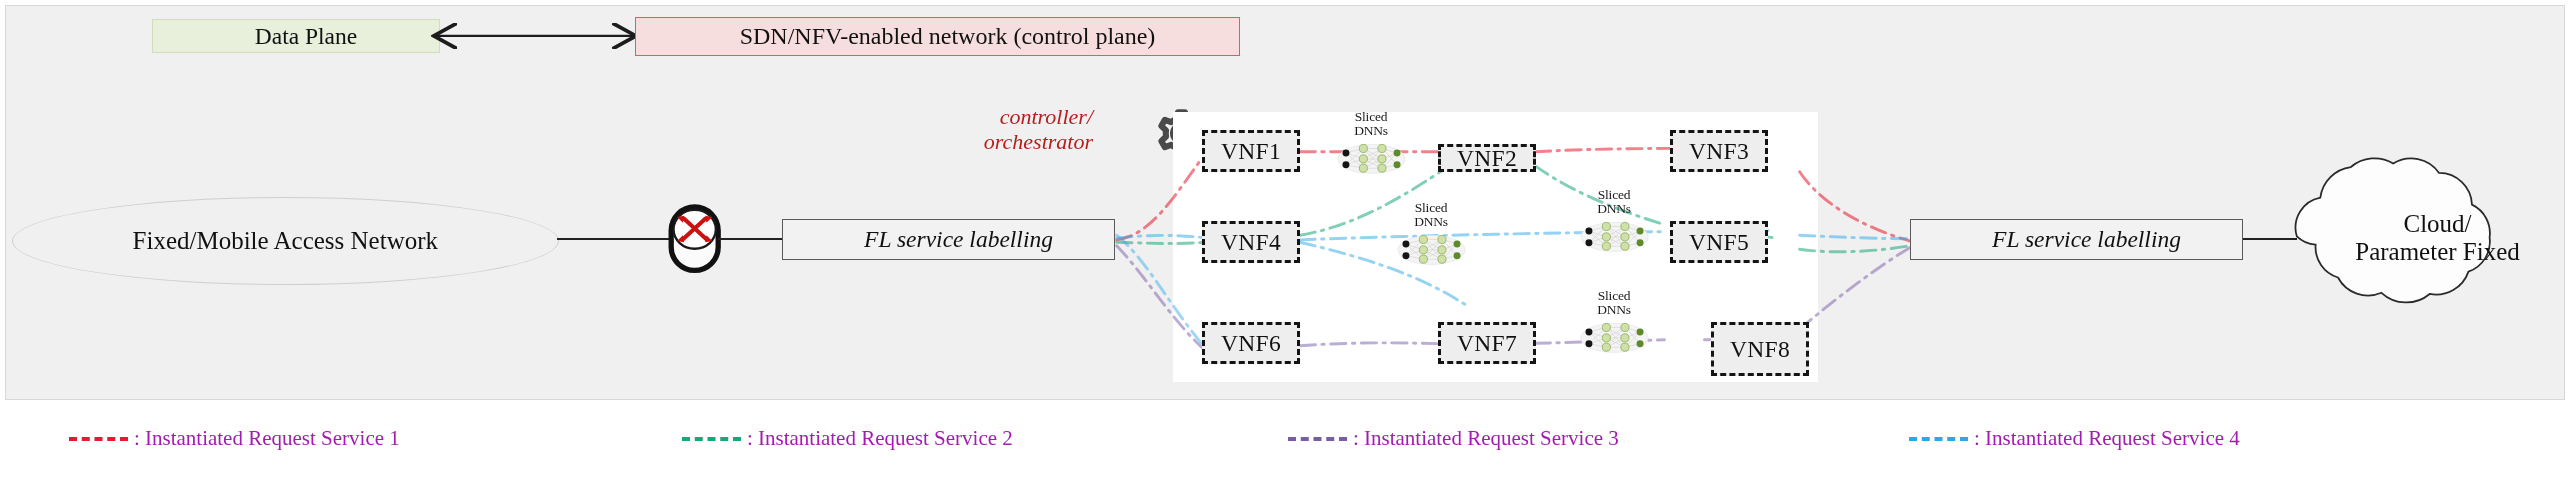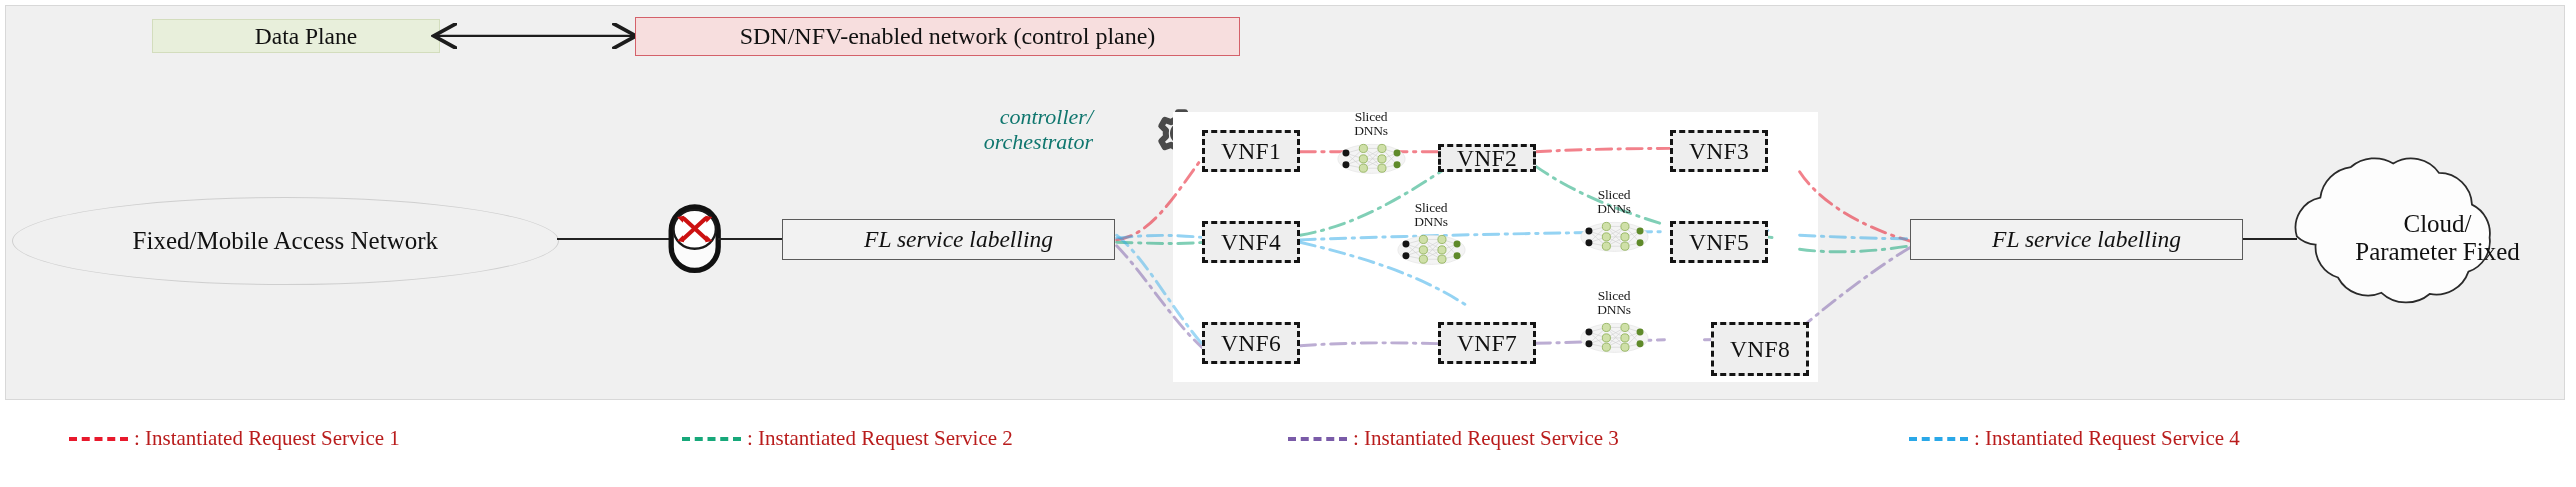--- a/index.html
+++ b/index.html
@@ -32,28 +32,28 @@
   
   .dnn{position:absolute;display:flex;flex-direction:column;align-items:center;}
   .dnn-label{font-size:13.5px;line-height:1.02;color:#1a1a1a;text-align:center;
              letter-spacing:-0.2px;white-space:pre-line;}
   .dnn-glyph{margin-top:0.6px;}
 
   
   .wire{position:absolute;background:#222;height:2.4px;}
 
   
-  #ctrl-label{position:absolute;font-style:italic;font-size:22px;color:#0f766e;
+  #ctrl-label{position:absolute;font-style:italic;font-size:22px;color:#b91c1c;
               text-align:right;line-height:1.12;white-space:pre-line;}
 
   
   #legend{position:absolute;left:0;top:406px;width:2576px;height:82px;background:#fff;}
   .legend-item{position:absolute;display:flex;align-items:center;top:20px;}
   .legend-swatch{width:59px;height:0;border-top:4.1px dashed;margin-right:5.9px;}
-  .legend-text{font-size:21px;color:#b91c1c;white-space:nowrap;}
+  .legend-text{font-size:21px;color:#a21caf;white-space:nowrap;}
 
   svg.layer{position:absolute;left:0;top:0;pointer-events:none;}
 </style>
 </head>
 <body>
 
 <div id="root">
 
   <div id="frame"></div>
 

